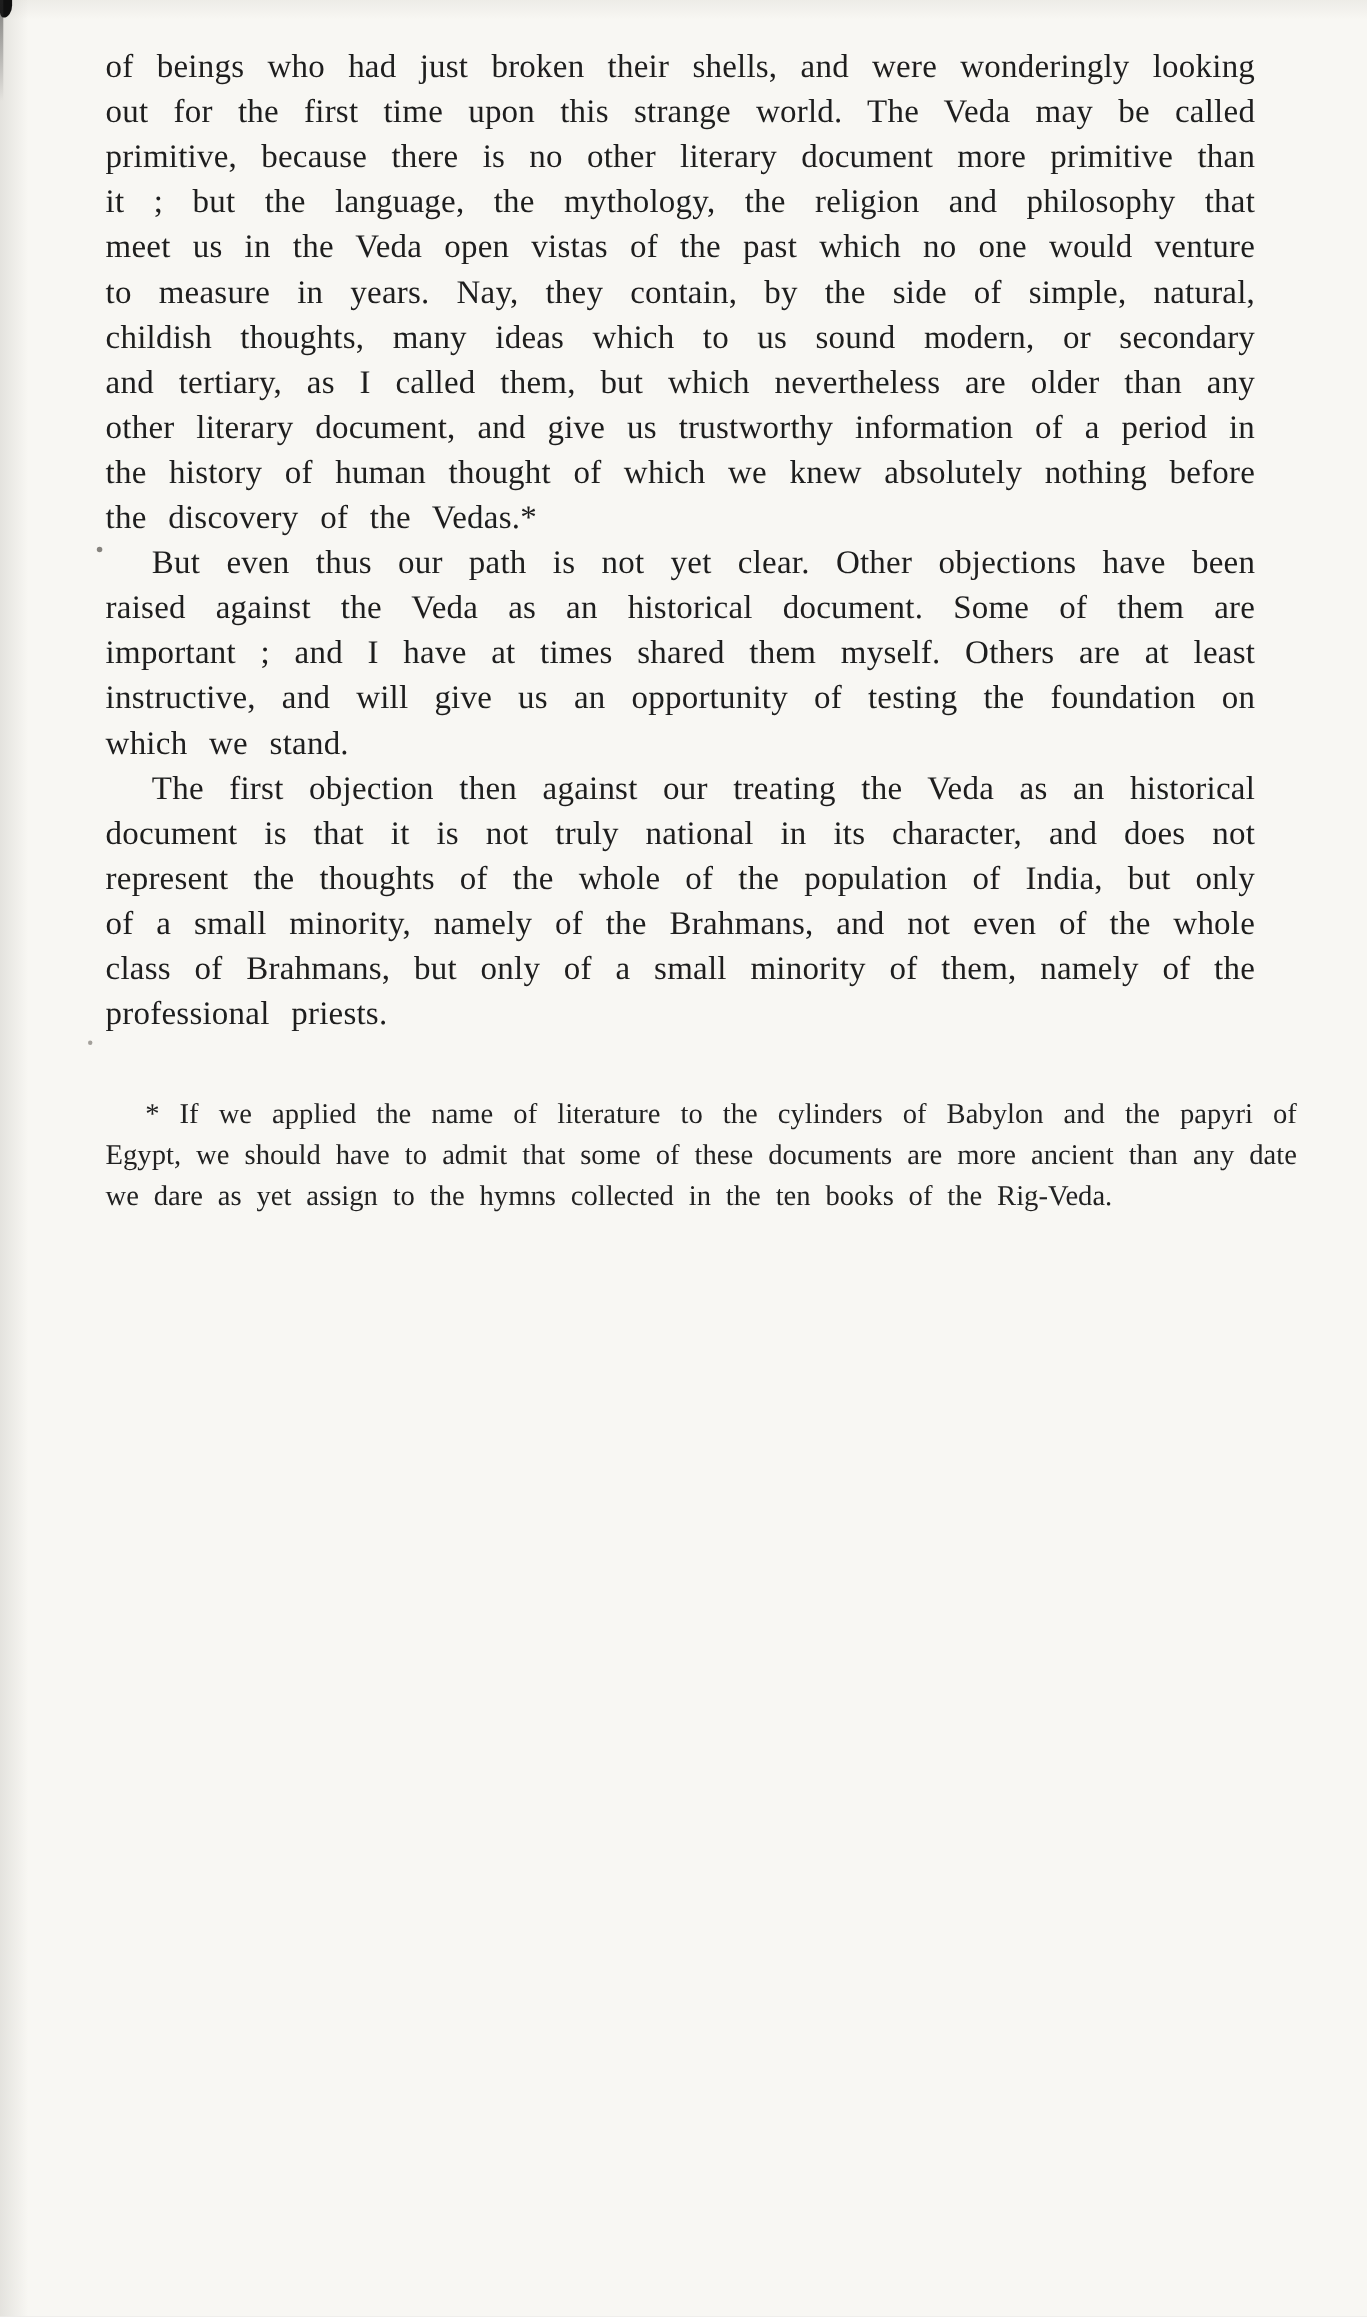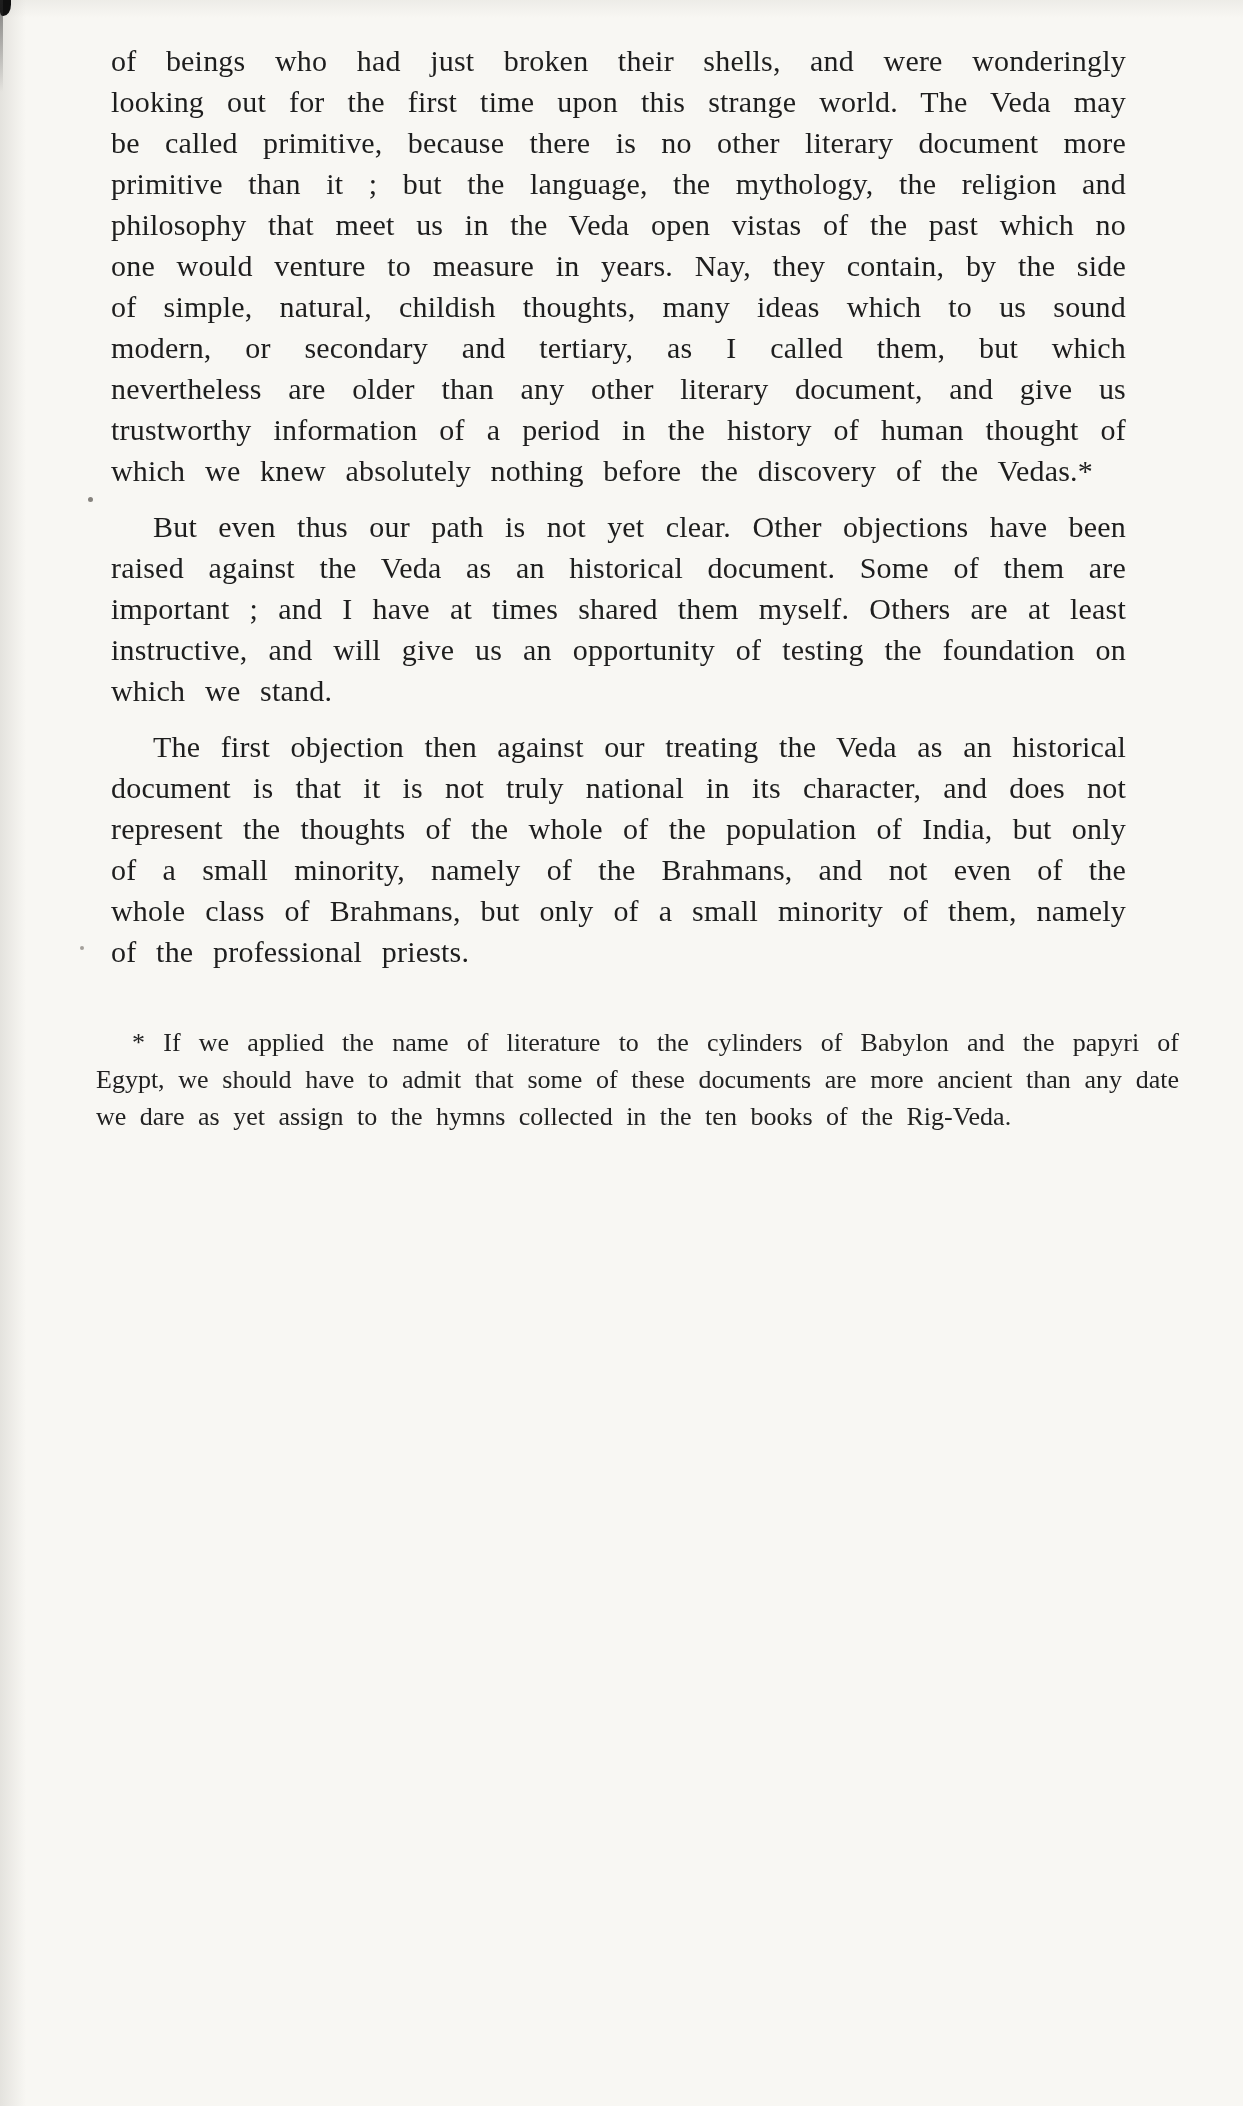--- a/index.html
+++ b/index.html
@@ -73,21 +73,21 @@
   }
   .body-text {
     margin: 40px 102px 0 96px;
     font-size: 30px;
     line-height: 41px;
     word-spacing: 12px;
     letter-spacing: 0.2px;
     text-align: justify;
   }
   .body-text p {
-    margin: 15px;
+    margin: 0;
   }
   .body-text p.indent {
     text-indent: 42px;
   }
   .footnote-block {
     margin: 52px 64px 0 96px;
   }
   .footnote {
     margin: 0;
     font-size: 26px;

